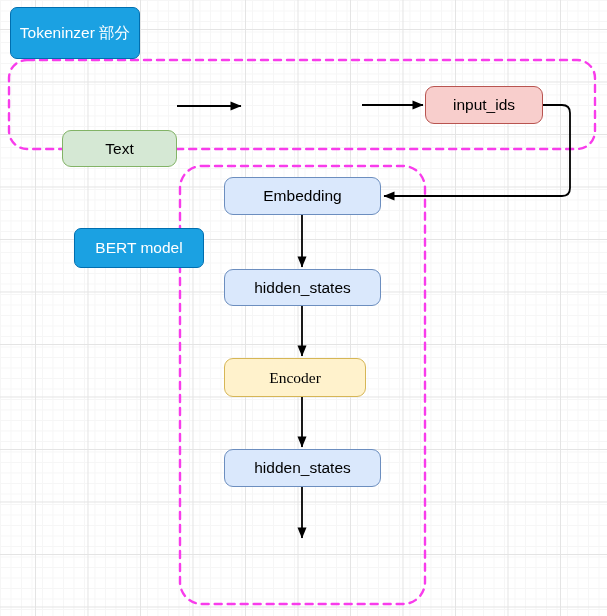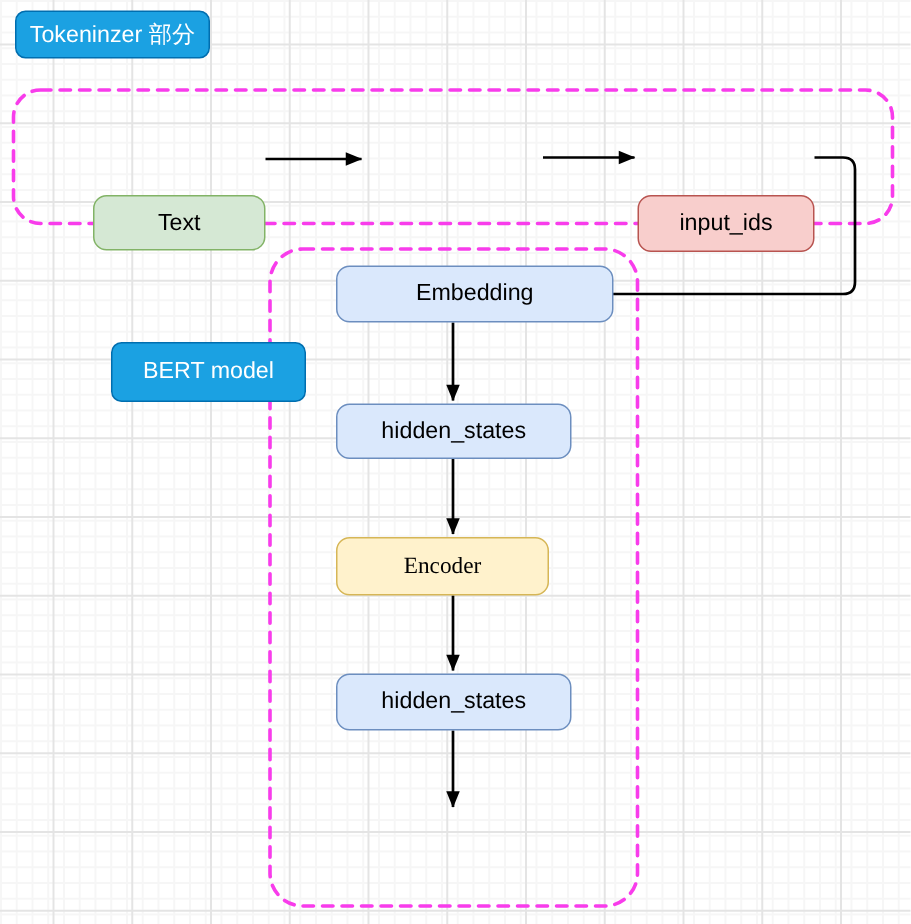--- a/index.html
+++ b/index.html
@@ -34,45 +34,45 @@
     align-items: center;
     justify-content: center;
     border-radius: 9px;
     font-size: 15.5px;
     color: #000000;
     text-align: center;
     line-height: 1;
   }
   .node.green  { background: #d5e8d4; border: 1.5px solid #82b366; }
   .node.yellow { background: #fff2cc; border: 1.5px solid #d6b656; }
-  .node.red    { background: #f8cecc; border: 1.5px solid #b85450; margin-top: 44px; }
+  .node.red    { background: #f8cecc; border: 1.5px solid #b85450; }
   .node.blue   { background: #dae8fc; border: 1.5px solid #6c8ebf; }
   .section-label {
     position: absolute;
     display: flex;
     align-items: center;
     justify-content: center;
     background: #1ba1e2;
     border: 1.5px solid #006eaf;
     border-radius: 7px;
     color: #ffffff;
     font-size: 15.5px;
     font-weight: 500;
     text-align: center;
   }
   
   #node-text             { left: 62px;  top: 87px;  width: 115px; height: 37px; margin-top: 43px; }
   #node-tokenizer        { left: 243px; top: 86px;  width: 119px; height: 38px; }
   #node-input-ids        { left: 425px; top: 86px;  width: 118px; height: 38px; }
-  #node-embedding        { left: 224px; top: 177px; width: 185px; height: 38px; }
+  #node-embedding        { left: 224px; top: 177px; width: 157px; height: 38px; }
   #node-hidden-states-1  { left: 224px; top: 269px; width: 157px; height: 37px; }
   #node-encoder          { left: 224px; top: 358px; width: 142px; height: 39px; font-family: Liberation Serif, serif; }
   #node-hidden-states-2  { left: 224px; top: 449px; width: 157px; height: 38px; }
   #node-prediction-heads { left: 224px; top: 540px; width: 157px; height: 39px; }
-  #label-tokenizer-section { left: 10px; top: 7px;   width: 130px; height: 32px; }
+  #label-tokenizer-section { left: 10px; top: 7px;   width: 130px; height: 52px; }
   #label-bert-model        { left: 74px; top: 228px; width: 130px; height: 40px; }
 </style>
 </head>
 <body>
 
 <div id="canvas">
 
   <svg class="edge-layer" xmlns="http://www.w3.org/2000/svg">
     <defs>
       <marker id="arrowhead" markerWidth="13" markerHeight="11" refX="11.5" refY="5" orient="auto" markerUnits="userSpaceOnUse">

